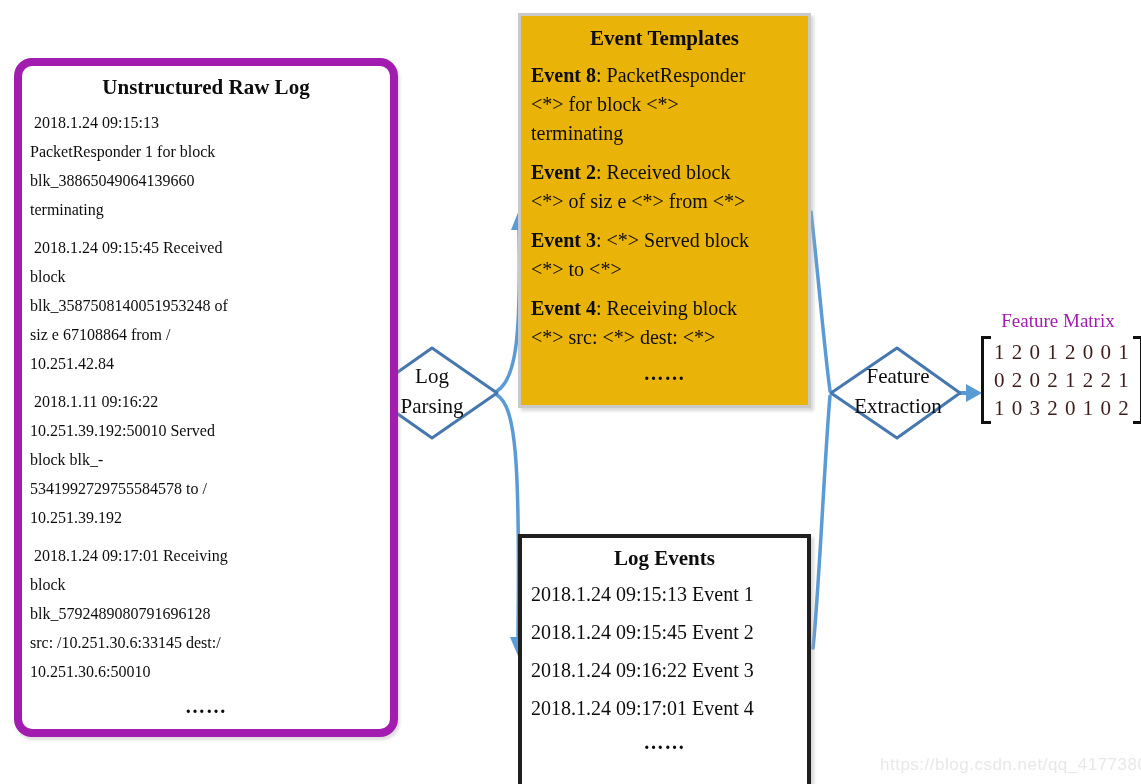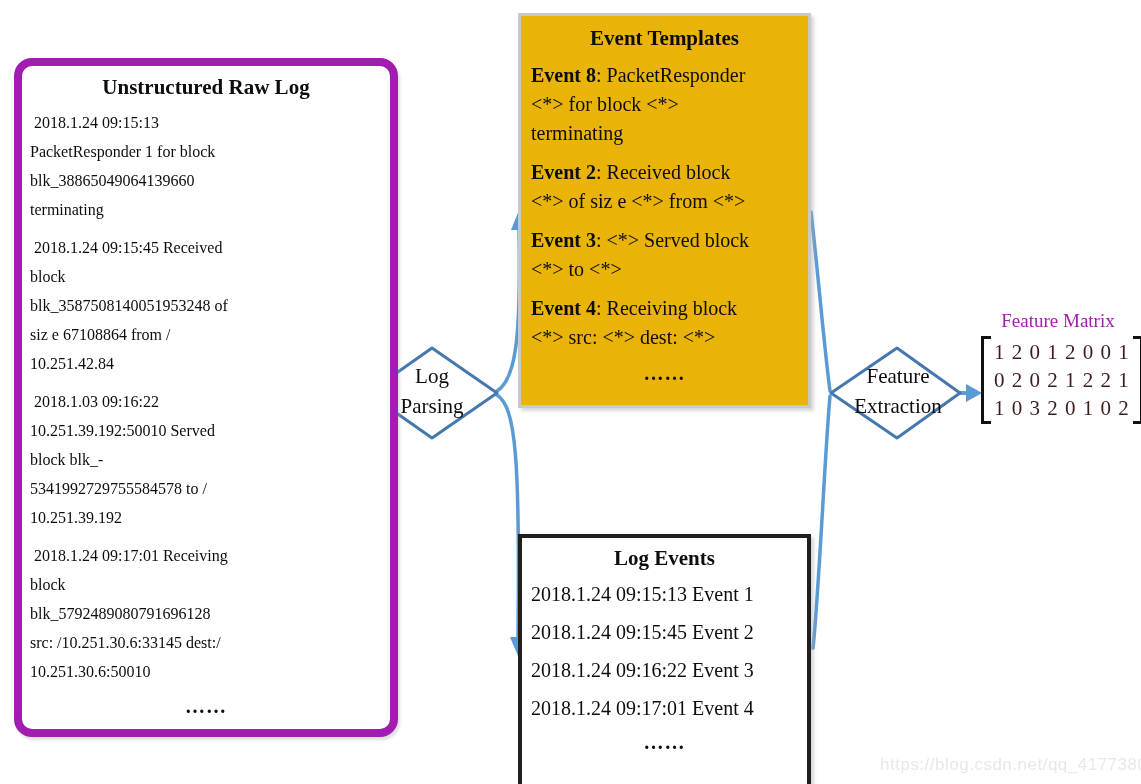--- a/index.html
+++ b/index.html
@@ -124,21 +124,21 @@
     <div class="box-title">Unstructured Raw Log</div>
     <p class="entry"> 2018.1.24 09:15:13
 PacketResponder 1 for block
 blk_38865049064139660
 terminating</p>
     <p class="entry"> 2018.1.24 09:15:45 Received
 block
 blk_3587508140051953248 of
 siz e 67108864 from /
 10.251.42.84</p>
-    <p class="entry"> 2018.1.03 09:16:22
+    <p class="entry"> 2018.1.11 09:16:22
 10.251.39.192:50010 Served
 block blk_-
 5341992729755584578 to /
 10.251.39.192</p>
     <p class="entry"> 2018.1.24 09:17:01 Receiving
 block
 blk_5792489080791696128
 src: /10.251.30.6:33145 dest:/
 10.251.30.6:50010</p>
     <div class="ellipsis">……</div>

